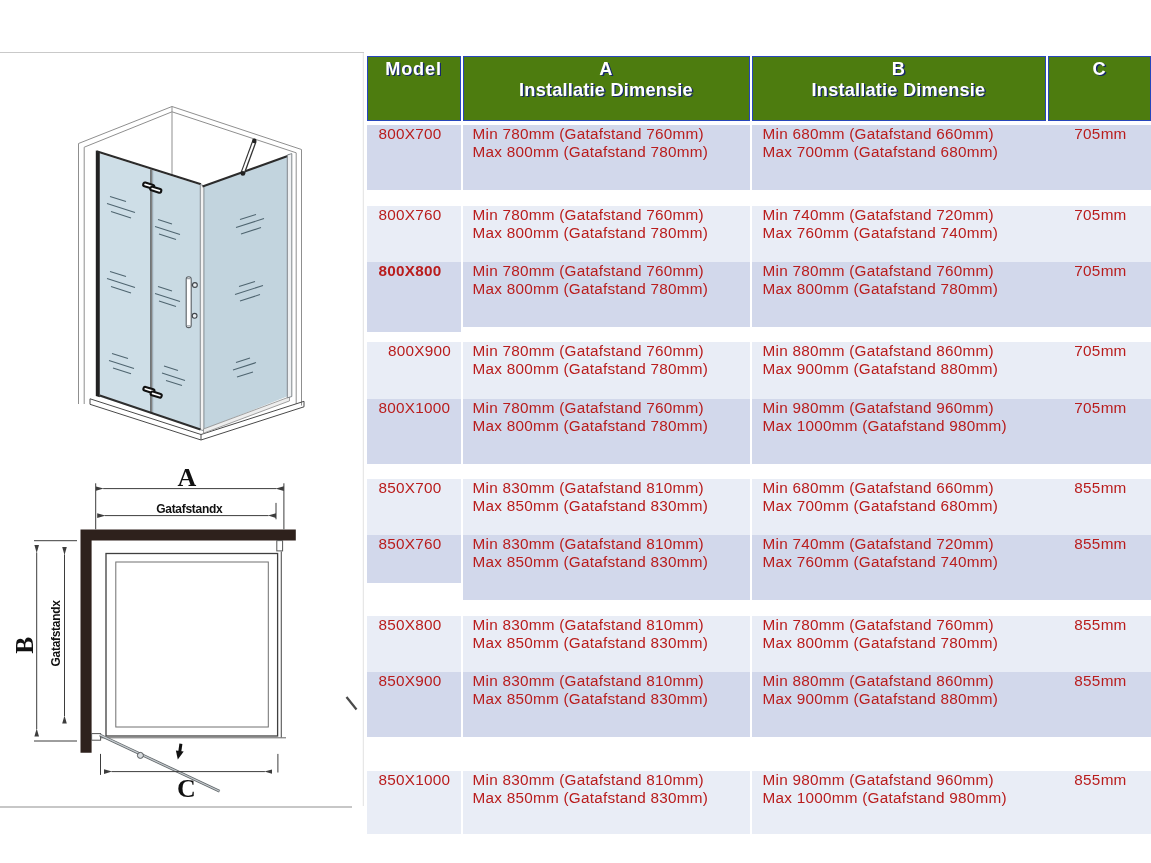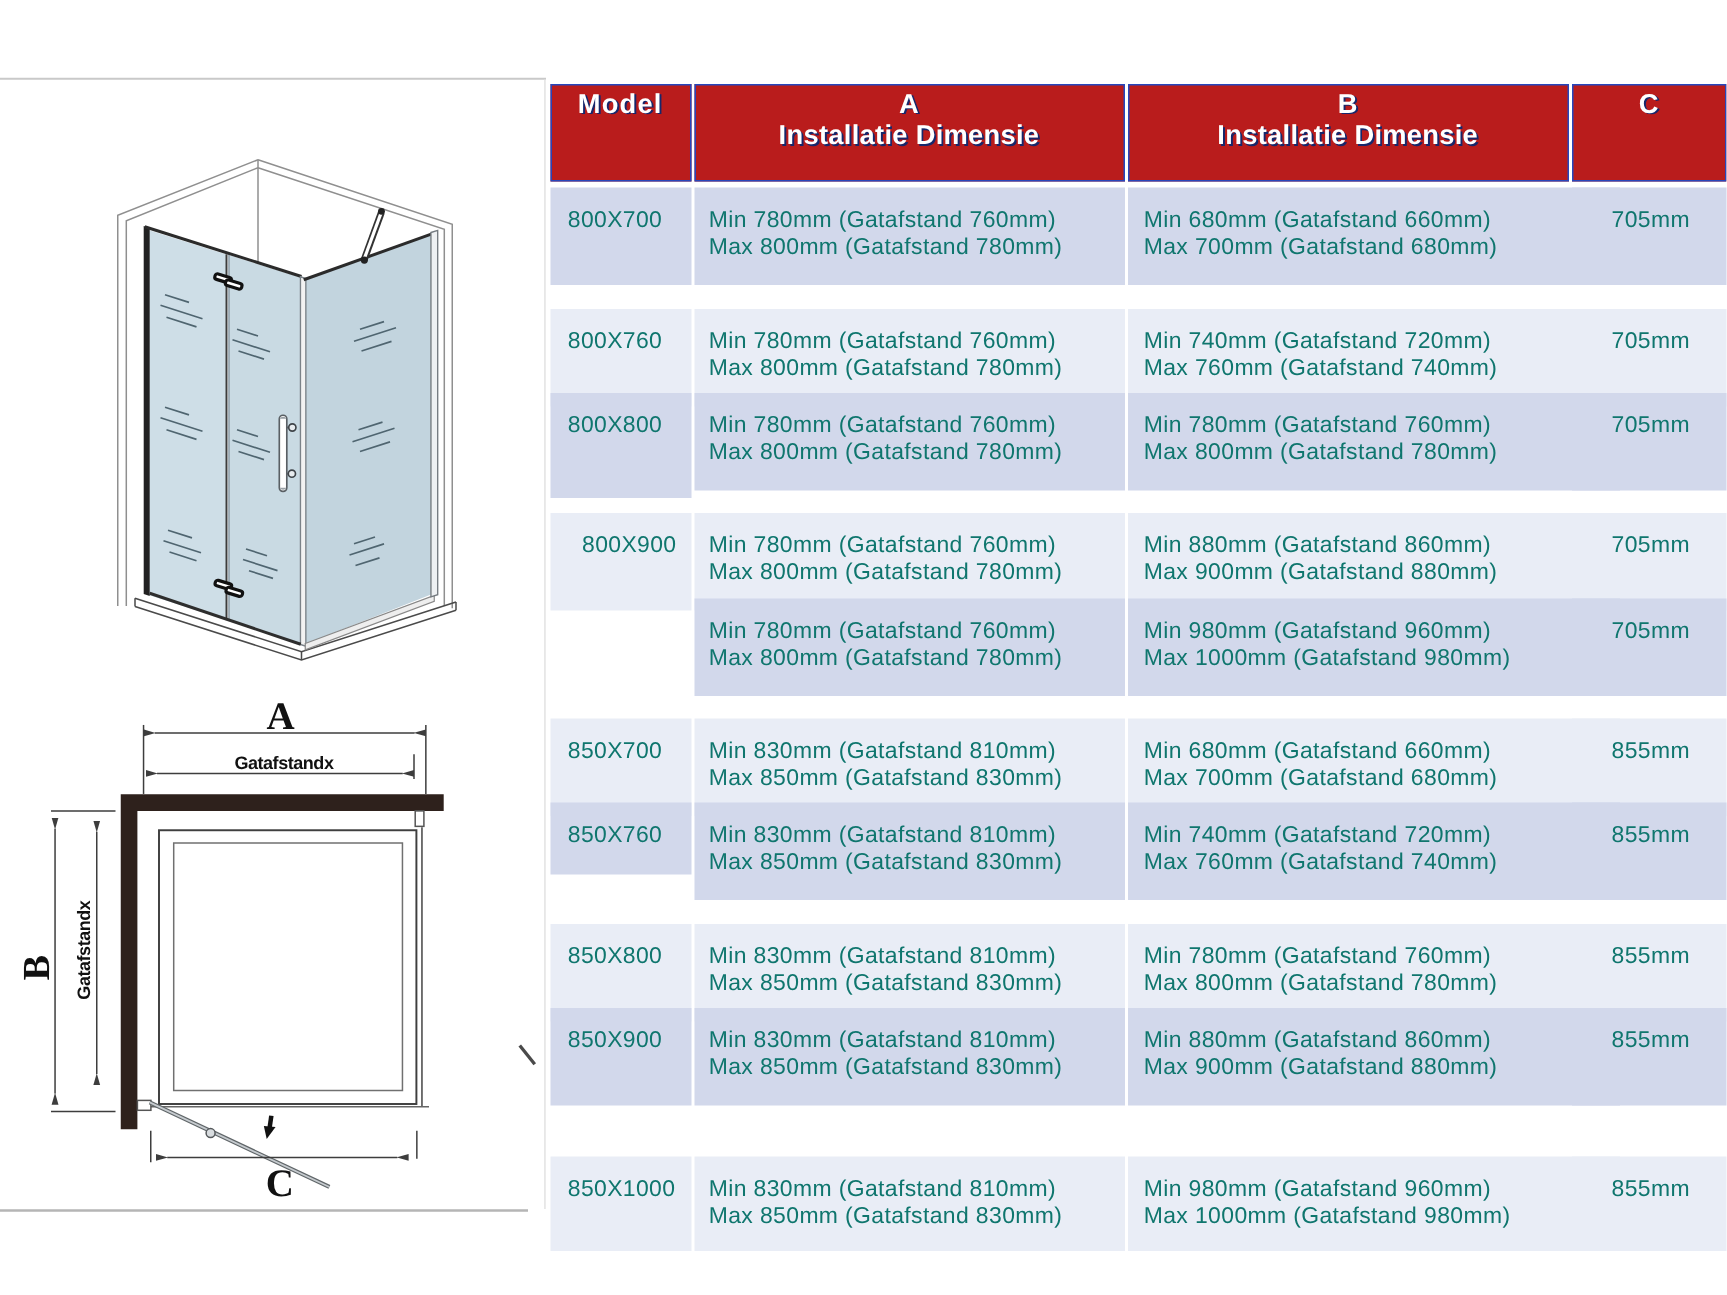--- a/index.html
+++ b/index.html
@@ -1,23 +1,23 @@
 <!DOCTYPE html>
 <html><head><meta charset="utf-8">
 <style>
 html,body{margin:0;padding:0;}
 #page{position:relative;width:1151px;height:863px;background:#fff;overflow:hidden;
   font-family:"Liberation Sans",sans-serif;}
-.hd{position:absolute;top:55.5px;height:65.5px;box-sizing:border-box;background:#b91c1c;
+.hd{position:absolute;top:55.5px;height:65.5px;box-sizing:border-box;background:#4d7c0f;
   color:#fff;font-weight:bold;font-size:18.2px;text-align:center;line-height:21px;
   padding-top:2px;text-shadow:1.3px 1.3px 0 #17276b;letter-spacing:.2px;
   border:1px solid #2746bc;}
 .r{position:absolute;left:0;top:0;width:1151px;height:65px;}
-.cell{position:absolute;box-sizing:border-box;height:65px;font-size:15.3px;color:#0f766e;
-  line-height:18.1px;padding-top:13px;letter-spacing:.25px;}
+.cell{position:absolute;box-sizing:border-box;height:65px;font-size:15.3px;color:#b91c1c;
+  line-height:18.1px;padding-top:0;letter-spacing:.25px;}
 .lb{background:#d2d8eb;}
 .lw{background:#e9edf6;margin-top:12px;}
 .m{left:366.5px;width:94px;padding-left:12px;}
 .a{left:462.5px;width:287px;padding-left:10px;}
 .b{left:751.5px;width:328px;padding-left:11px;}
 .c{left:1047.5px;width:106px;text-align:center;}
 </style></head><body>
 <div id="page">
 <div class="hd" style="left:366.5px;width:94px;letter-spacing:.8px;">Model</div>
 <div class="hd" style="left:462.5px;width:287px;">A<br>Installatie Dimensie</div>
@@ -29,32 +29,33 @@
       <div class="cell b lb" style="height:65px;">Min 680mm (Gatafstand 660mm)<br>Max 700mm (Gatafstand 680mm)</div>
       <div class="cell c lb" style="height:65px;">705mm</div>
     </div>
 <div class="r" style="top:193.7px">
       <div class="cell m lw" style="height:65px;">800X760</div>
       <div class="cell a lw" style="height:65px;">Min 780mm (Gatafstand 760mm)<br>Max 800mm (Gatafstand 780mm)</div>
       <div class="cell b lw" style="height:65px;">Min 740mm (Gatafstand 720mm)<br>Max 760mm (Gatafstand 740mm)</div>
       <div class="cell c lw" style="height:65px;">705mm</div>
     </div>
 <div class="r" style="top:262.0px">
-      <div class="cell m lb" style="height:70px;">800X800</div>
+      <div class="cell m lb" style="height:70px;font-weight:bold;">800X800</div>
       <div class="cell a lb" style="height:65px;">Min 780mm (Gatafstand 760mm)<br>Max 800mm (Gatafstand 780mm)</div>
       <div class="cell b lb" style="height:65px;">Min 780mm (Gatafstand 760mm)<br>Max 800mm (Gatafstand 780mm)</div>
       <div class="cell c lb" style="height:65px;">705mm</div>
     </div>
 <div class="r" style="top:330.3px">
       <div class="cell m lw" style="height:65px;text-align:center;">800X900</div>
       <div class="cell a lw" style="height:65px;">Min 780mm (Gatafstand 760mm)<br>Max 800mm (Gatafstand 780mm)</div>
       <div class="cell b lw" style="height:65px;">Min 880mm (Gatafstand 860mm)<br>Max 900mm (Gatafstand 880mm)</div>
       <div class="cell c lw" style="height:65px;">705mm</div>
     </div>
 <div class="r" style="top:398.6px">
+      <div class="cell m lb" style="height:65px;">800X1000</div>
       <div class="cell a lb" style="height:65px;">Min 780mm (Gatafstand 760mm)<br>Max 800mm (Gatafstand 780mm)</div>
       <div class="cell b lb" style="height:65px;">Min 980mm (Gatafstand 960mm)<br>Max 1000mm (Gatafstand 980mm)</div>
       <div class="cell c lb" style="height:65px;">705mm</div>
     </div>
 <div class="r" style="top:466.9px">
       <div class="cell m lw" style="height:65px;">850X700</div>
       <div class="cell a lw" style="height:65px;">Min 830mm (Gatafstand 810mm)<br>Max 850mm (Gatafstand 830mm)</div>
       <div class="cell b lw" style="height:65px;">Min 680mm (Gatafstand 660mm)<br>Max 700mm (Gatafstand 680mm)</div>
       <div class="cell c lw" style="height:65px;">855mm</div>
     </div>

